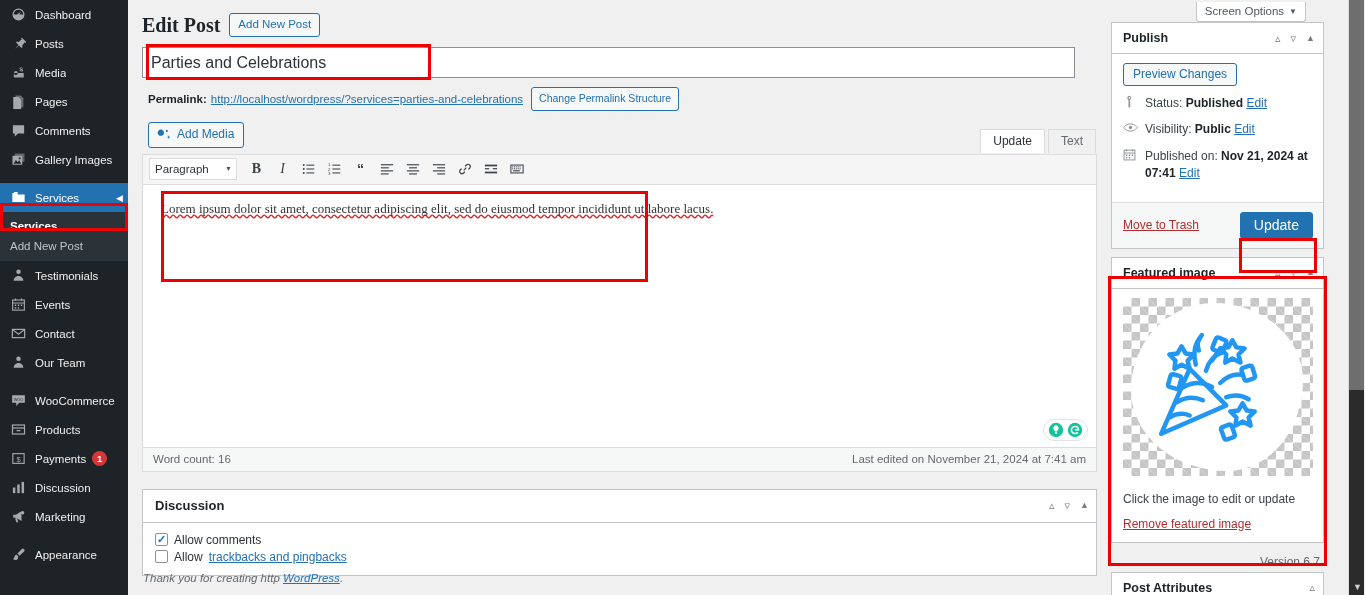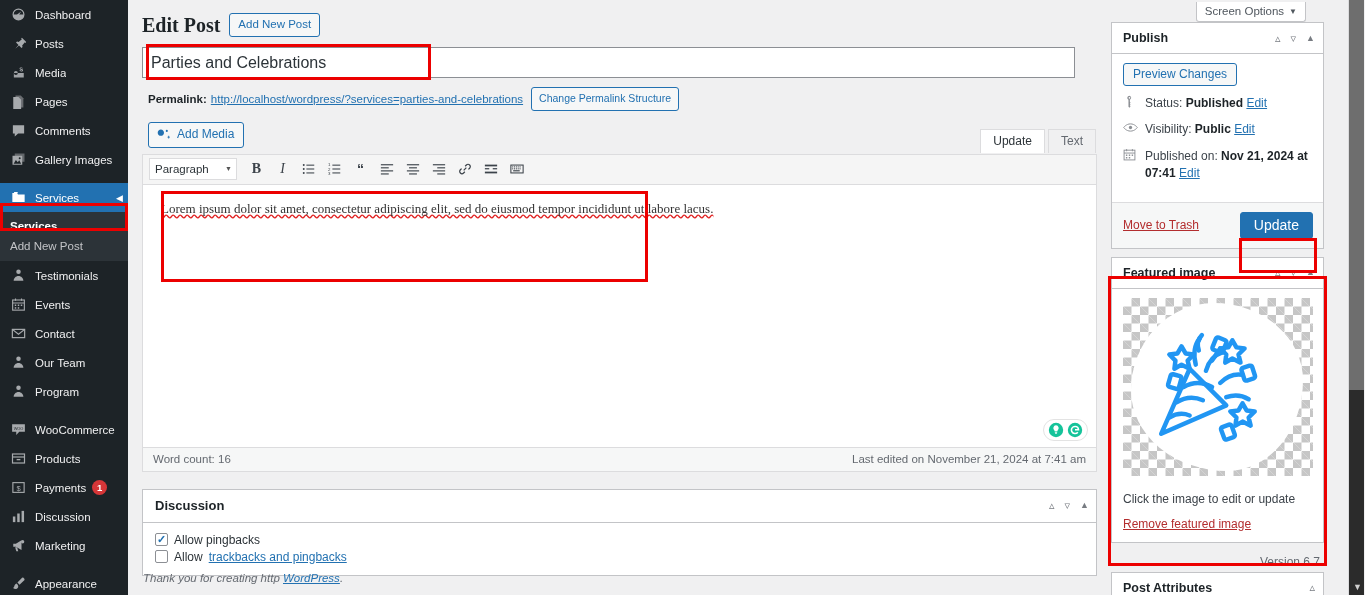--- a/index.html
+++ b/index.html
@@ -435,29 +435,20 @@
           <span class="lbl">Contact</span>
         </div>
         <div class="menu-top">
           <span class="mi">
             <svg width="15" height="15" viewBox="0 0 20 20" fill="currentColor">
               <circle cx="10" cy="5" r="3"></circle>
               <path d="M3.5 17c0-3.6 2.9-6.5 6.5-6.5s6.5 2.9 6.5 6.5H3.5z"></path>
             </svg>
           </span>
           <span class="lbl">Our Team</span>
-        </div>
-        <div class="menu-top">
-          <span class="mi">
-            <svg width="15" height="15" viewBox="0 0 20 20" fill="currentColor">
-              <circle cx="10" cy="5" r="3"></circle>
-              <path d="M3.5 17c0-3.6 2.9-6.5 6.5-6.5s6.5 2.9 6.5 6.5H3.5z"></path>
-            </svg>
-          </span>
-          <span class="lbl">Program</span>
         </div>
         <div class="menu-sep"></div>
         <div class="menu-top">
           <span class="mi">
             <svg width="15" height="15" viewBox="0 0 20 20" fill="currentColor">
               <path d="M1.5 3h17v10H11l-4 4.2V13H1.5V3z"></path>
               <text x="10" y="10" font-size="5.2" text-anchor="middle" fill="#1d2327" font-family="Liberation Sans">WOO</text>
             </svg>
           </span>
           <span class="lbl">WooCommerce</span>
@@ -677,21 +668,21 @@
           <span class="mb-title">Discussion</span>
           <span class="mb-handles">
             <span>▵</span>
             <span>▿</span>
             <span style="font-size:9px">▲</span>
           </span>
         </div>
         <div class="mb-body">
           <div class="chk-row">
             <span class="cb checked"></span>
-            <span>Allow pingbacks</span>
+            <span>Allow comments</span>
           </div>
           <div class="chk-row">
             <span class="cb"></span>
             <span>Allow</span>
             <a href="#">trackbacks and pingbacks</a>
           </div>
         </div>
       </div>
 
     </div>

